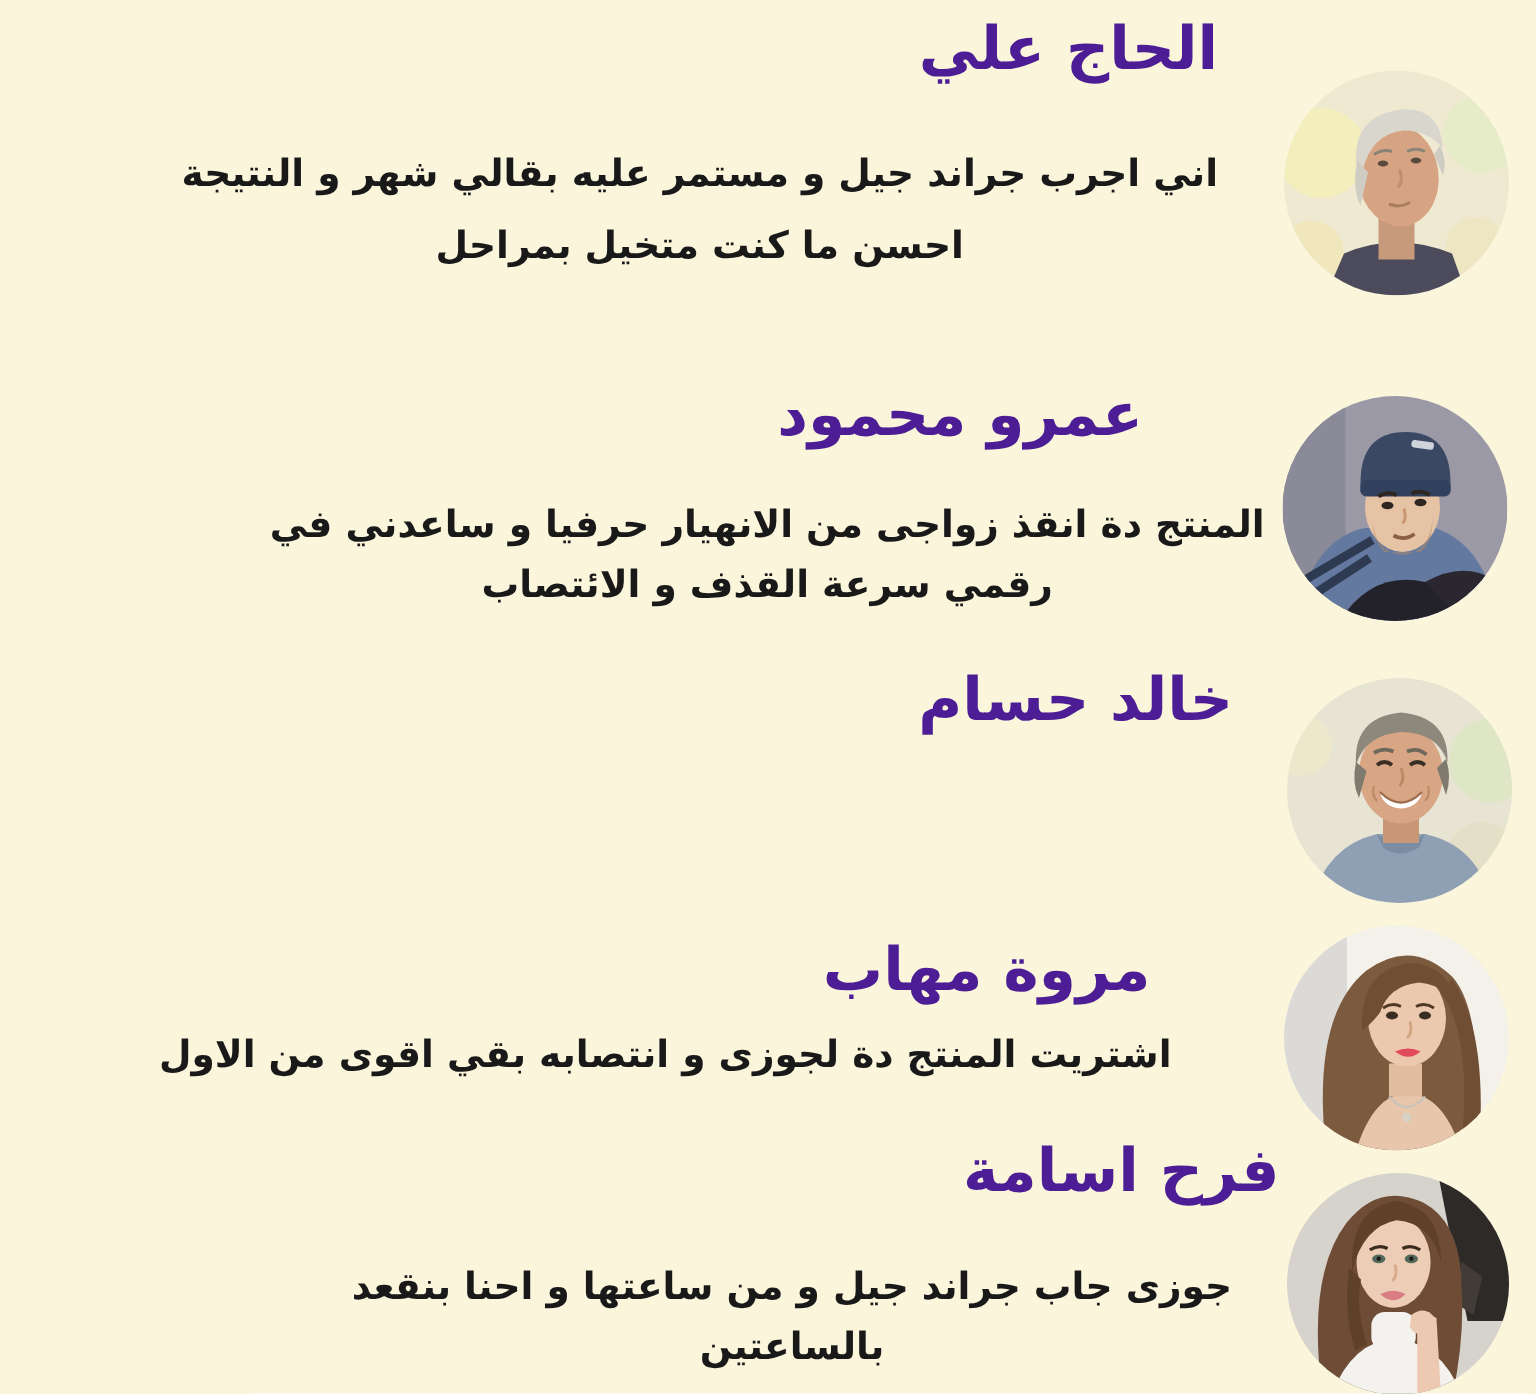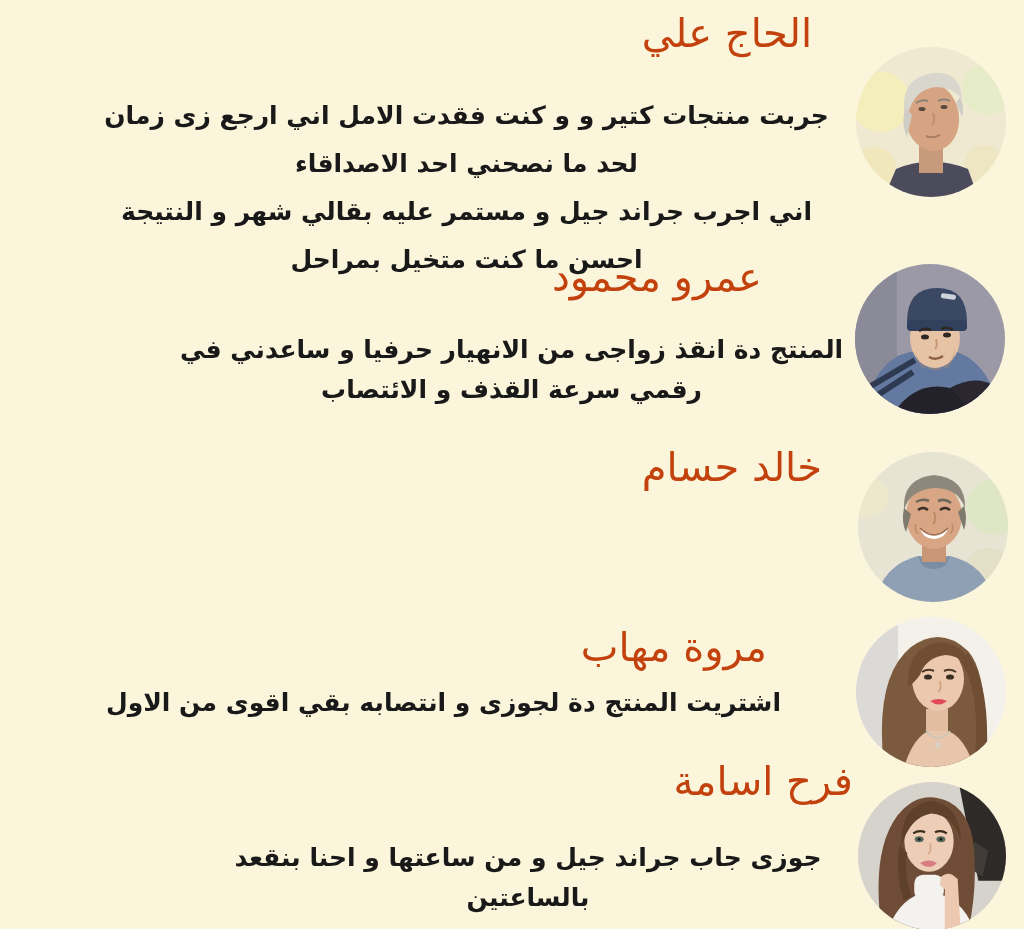--- a/index.html
+++ b/index.html
@@ -6,21 +6,21 @@
   .page{
     position:relative;
     width:1024px;height:929px;
     background:#FBF5DB;
     font-family:"DejaVu Sans",sans-serif;
     overflow:hidden;
     direction:rtl;
   }
   .name{
     position:absolute;margin:0;
-    font-size:40px;font-weight:normal;color:#c2410c;
+    font-size:40px;font-weight:bold;color:#4c1d95;
     white-space:nowrap;letter-spacing:0;
   }
   .quote{
     position:absolute;
     font-size:25px;font-weight:bold;color:#191919;
     text-align:center;
   }
   .quote .line{display:block;}
   .avatar{
     position:absolute;width:150px;height:150px;
@@ -70,21 +70,20 @@
         <path d="M104 50 q5 10 2 20 l-6 -14 Z" fill="#cfccc4"></path>
         <ellipse cx="66" cy="62" rx="3.5" ry="2" fill="#5a4a3e"></ellipse>
         <ellipse cx="88" cy="60" rx="3.5" ry="2" fill="#5a4a3e"></ellipse>
         <path d="M60 56 q6 -4 12 -2" stroke="#8a8378" stroke-width="2" fill="none"></path>
         <path d="M82 54 q6 -3 12 0" stroke="#8a8378" stroke-width="2" fill="none"></path>
         <path d="M77 66 q3 8 -1 12" stroke="#c08d6d" stroke-width="2" fill="none"></path>
         <path d="M70 89 q7 3 14 -1" stroke="#a97c5f" stroke-width="2" fill="none"></path>
       </svg>
     </div>
     <div class="quote">
-      <span class="line">جربت منتجات كتير و و كنت فقدت الامل اني ارجع زى زمان لحد ما نصحني احد الاصداقاء</span>
       <span class="line">اني اجرب جراند جيل و مستمر عليه بقالي شهر و النتيجة احسن ما كنت متخيل بمراحل</span>
     </div>
   </section>
 
   <section class="t2">
     <h2 class="name">عمرو محمود</h2>
     <div class="avatar">
       <svg viewBox="0 0 150 150">
         <rect width="150" height="150" fill="#9b99a6"></rect>
         <rect width="42" height="150" fill="#8b8a98"></rect>

